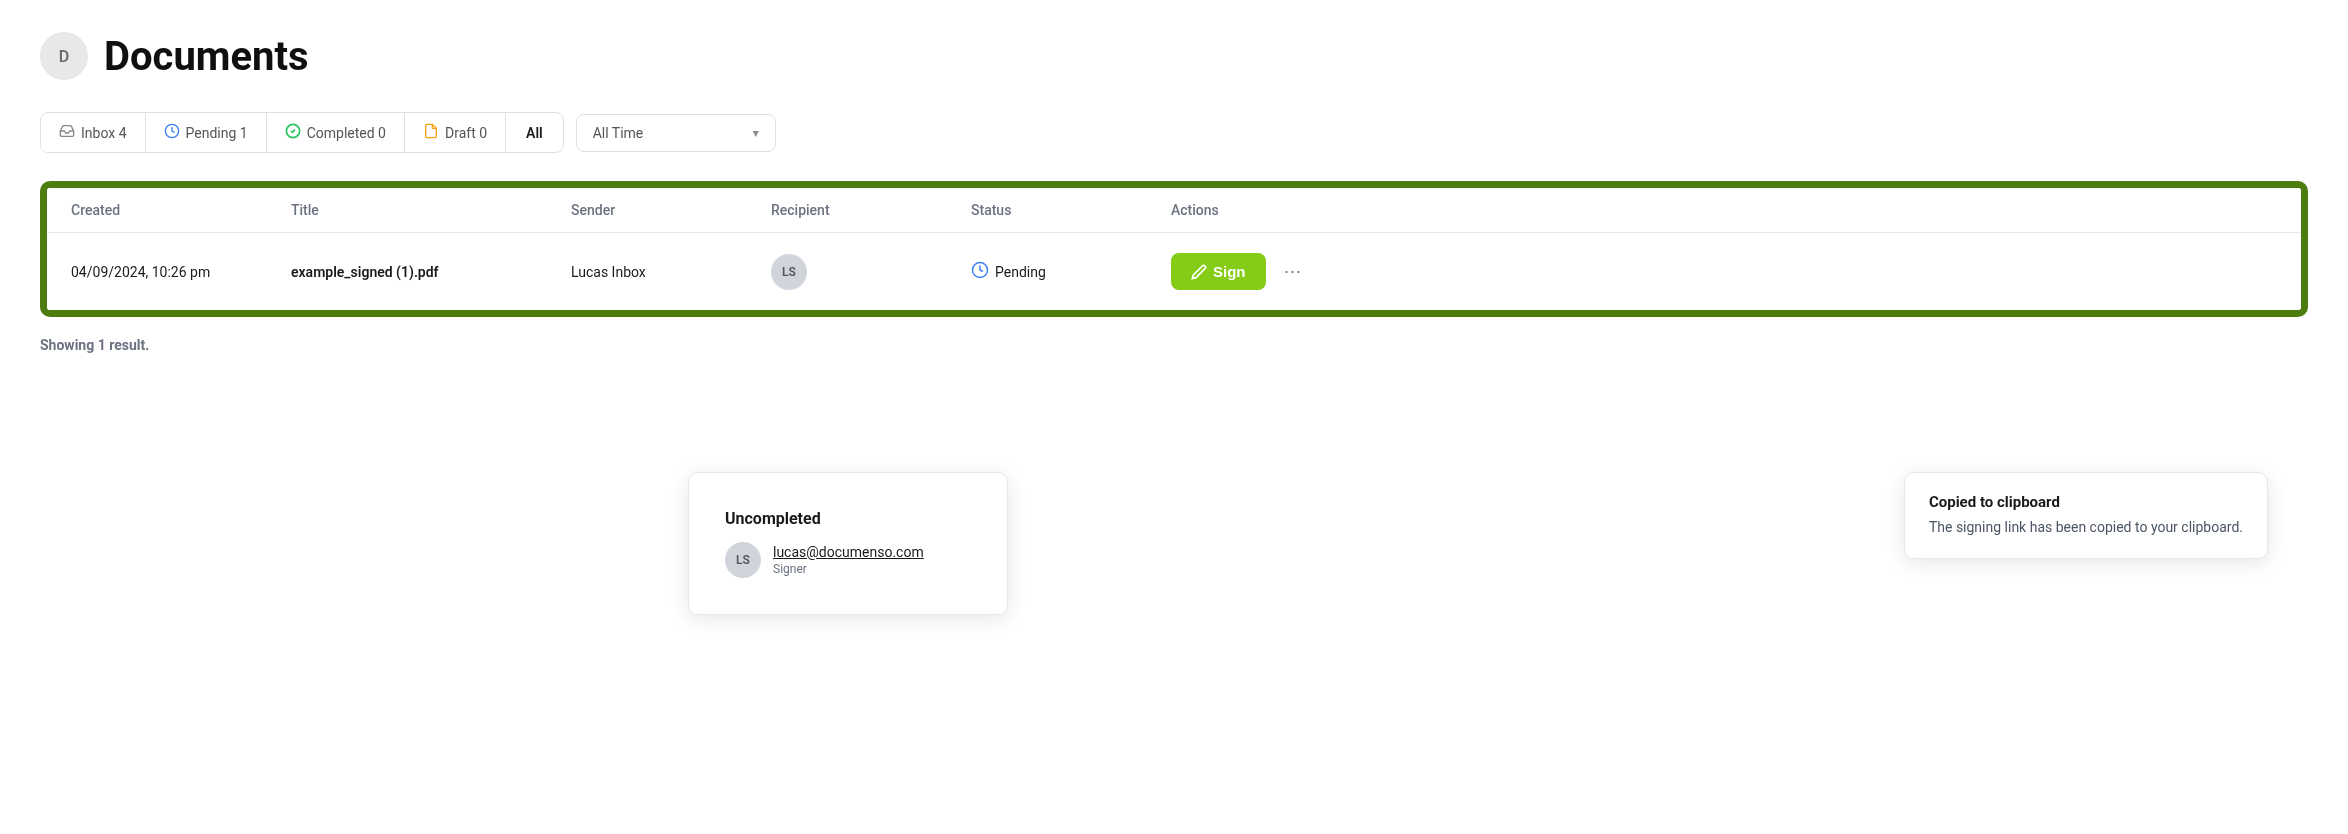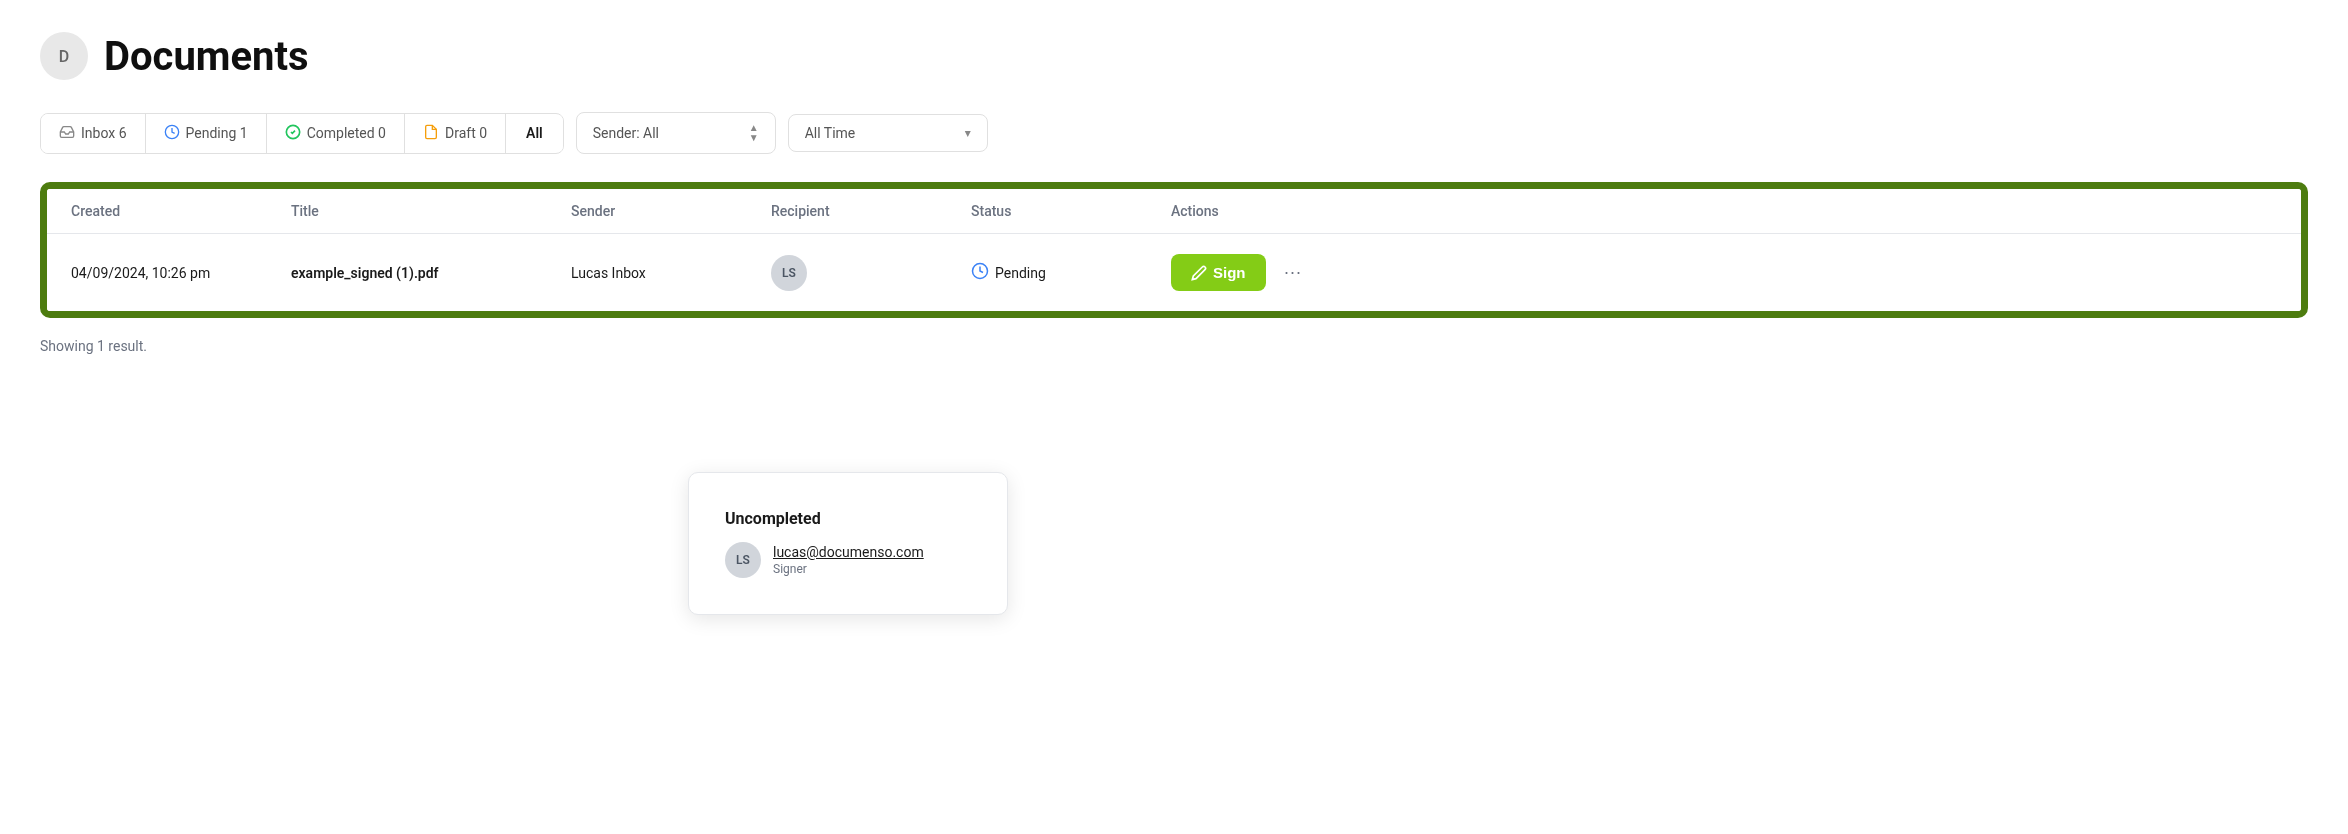--- a/index.html
+++ b/index.html
@@ -208,20 +208,21 @@
       align-items: center;
       justify-content: center;
       font-size: 18px;
       color: #6b7280;
     }
 
     .showing-text {
       font-size: 14px;
       color: #6b7280;
       margin-top: 16px;
+      font-weight: bold;
     }
 
     
     .popup-uncompleted {
       position: absolute;
       left: 648px;
       top: 440px;
       background: #fff;
       border: 1px solid #e5e7eb;
       border-radius: 10px;
@@ -313,21 +314,21 @@
   <div class="filter-bar">
     <div class="filter-tabs">
 
       <div class="filter-tab">
         <span class="tab-icon tab-icon-inbox">
           <svg width="16" height="16" viewBox="0 0 24 24" fill="none" stroke="#888" stroke-width="2">
             <path d="M22 12h-6l-2 3h-4l-2-3H2"></path>
             <path d="M5.45 5.11L2 12v6a2 2 0 002 2h16a2 2 0 002-2v-6l-3.45-6.89A2 2 0 0016.76 4H7.24a2 2 0 00-1.79 1.11z"></path>
           </svg>
         </span>
-        <span>Inbox 6</span>
+        <span>Inbox 4</span>
       </div>
 
       <div class="filter-tab">
         <span class="tab-icon tab-icon-pending">
           <svg width="16" height="16" viewBox="0 0 24 24" fill="none" stroke="#3b82f6" stroke-width="2">
             <circle cx="12" cy="12" r="10"></circle>
             <polyline points="12 6 12 12 16 14"></polyline>
           </svg>
         </span>
         <span>Pending 1</span>
@@ -351,27 +352,20 @@
           </svg>
         </span>
         <span>Draft 0</span>
       </div>
 
       <div class="filter-tab filter-tab-all">
         <span>All</span>
       </div>
     </div>
 
-    <div class="filter-select filter-select-wide">
-      <span>Sender: All</span>
-      <span style="display:flex;flex-direction:column;line-height:1;font-size:10px;color:#888;">
-        <span>▲</span>
-          <span>▼</span>
-      </span>
-    </div>
 
     <div class="filter-select filter-select-wide">
       <span>All Time</span>
       <span class="chevron-icon">▾</span>
     </div>
   </div>
 
   <div class="table-container">
     <div class="table-header">
       <div class="table-header-cell">Created</div>
@@ -428,13 +422,17 @@
       <div class="popup-signer-avatar">
         <span>LS</span>
       </div>
       <div class="popup-signer-info">
         <span class="popup-signer-email">lucas@documenso.com</span>
         <span class="popup-signer-role">Signer</span>
       </div>
     </div>
   </div>
 
+  <div class="toast-clipboard">
+    <div class="toast-title">Copied to clipboard</div>
+    <div class="toast-body">The signing link has been copied to your clipboard.</div>
+  </div>
 </div>
 
 </body></html>

